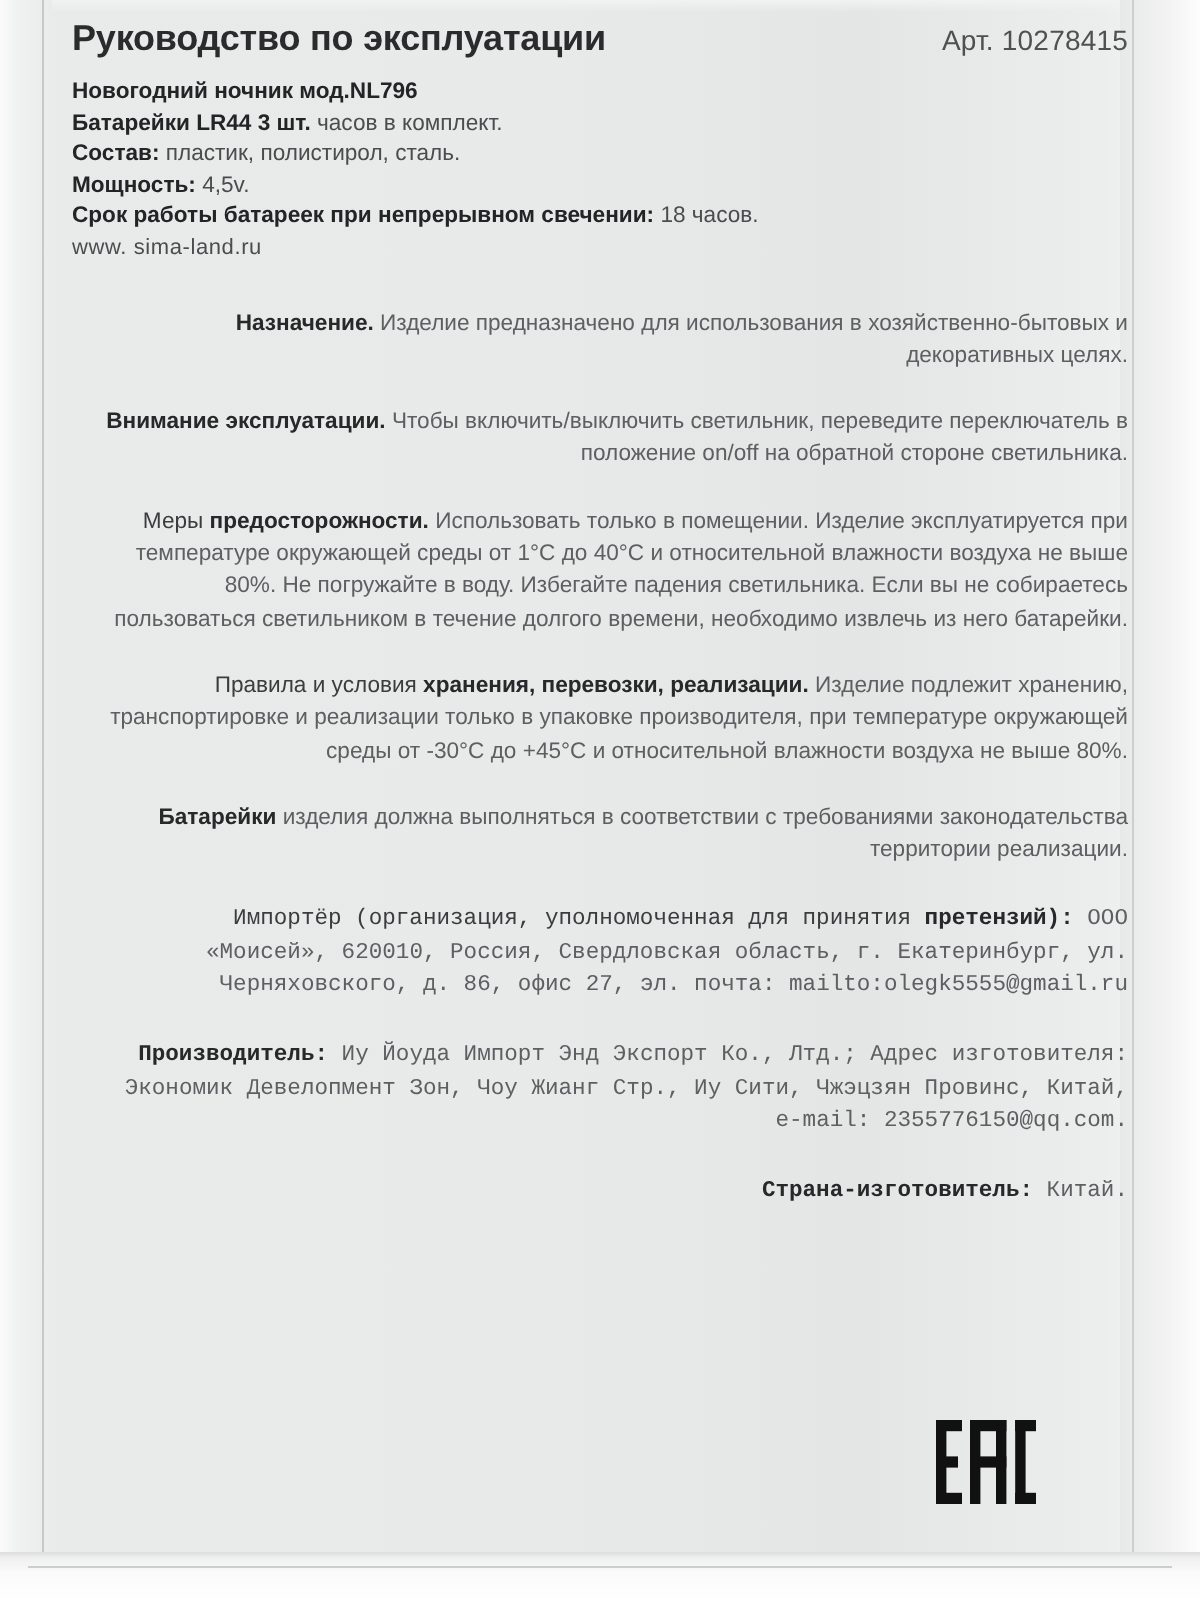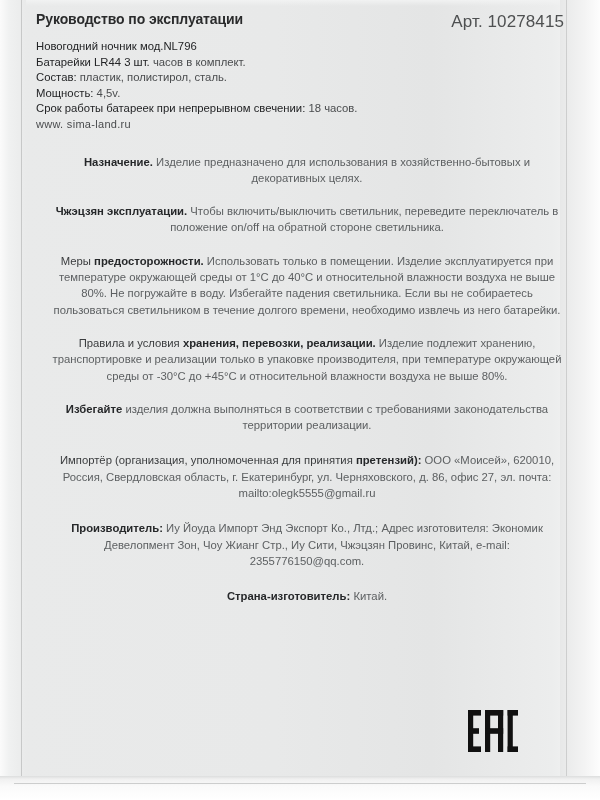--- a/index.html
+++ b/index.html
@@ -92,79 +92,79 @@
     top: 8px;
     width: 528px;
   }
 
   
   .header-row {
     position: relative;
     height: 26px;
   }
   .doc-title {
-    font-size: 14px;
+    font-size: 18px;
     font-weight: bold;
     color: #2a2b2c;
     letter-spacing: -0.1px;
     line-height: 22px;
   }
   .art-no {
     position: absolute;
     right: 0;
     top: 4px;
-    font-size: 17px;
+    font-size: 14px;
     color: #4e5051;
     letter-spacing: .1px;
   }
 
   
   .spec-list {
     margin-top: 5px;
   }
   .spec-line {
     font-size: 11.3px;
     line-height: 15.6px;
     color: #46484a;
     white-space: nowrap;
   }
   .spec-line b {
     color: #232426;
-    font-weight: normal;
+    font-weight: bold;
   }
   .spec-line .plain {
     font-weight: normal;
     color: #4a4c4e;
   }
   .site-line {
     font-size: 11px;
     line-height: 15.6px;
     color: #4a4c4e;
     letter-spacing: .3px;
   }
 
   
   .para {
     font-size: 11.3px;
     line-height: 16.3px;
     color: #5d6062;
     margin-top: 17px;
-    text-align: center;
+    text-align: right;
     max-width: 524px;
     margin-left: 14px;
   }
   .para b {
     color: #26282a;
     font-weight: bold;
   }
   .para .semi {
     color: #3a3c3e;
   }
   .para.first-body { margin-top: 21px; }
-  .para.gap-lg { margin-top: 19px; }
+  .para.gap-lg { margin-top: 19px; font-family: Liberation Mono, monospace; }
 
   
   #eac-mark {
     position: absolute;
     left: 468px;
     top: 710px;
     width: 50px;
     height: 42px;
   }
   #eac-mark svg { display: block; }
@@ -207,34 +207,34 @@
         <b>Срок работы батареек при непрерывном свечении:</b><span class="plain"> 18  часов.</span>
       </div>
       <div class="site-line">www. sima-land.ru</div>
     </div>
 
     <p class="para first-body">
       <span class="semi"></span><b>Назначение.</b><span> Изделие предназначено для использования в хозяйственно-бытовых и декоративных целях.</span>
     </p>
 
     <p class="para">
-      <span class="semi"></span><b>Чжэцзян эксплуатации.</b><span> Чтобы включить/выключить светильник, переведите переключатель в положение on/off на обратной стороне светильника.</span>
+      <span class="semi"></span><b>Внимание эксплуатации.</b><span> Чтобы включить/выключить светильник, переведите переключатель в положение on/off на обратной стороне светильника.</span>
     </p>
 
 
     <p class="para">
       <span class="semi">Меры </span><b>предосторожности.</b><span> Использовать только в помещении. Изделие эксплуатируется при температуре окружающей среды от 1°С до 40°С и относительной влажности воздуха не выше 80%. Не погружайте в воду. Избегайте падения светильника. Если вы не собираетесь пользоваться светильником в течение долгого времени, необходимо извлечь из него батарейки.</span>
     </p>
 
     <p class="para">
       <span class="semi">Правила и условия </span><b>хранения, перевозки, реализации.</b><span> Изделие подлежит хранению, транспортировке и реализации только в упаковке производителя, при температуре окружающей среды от -30°С до +45°С и относительной влажности воздуха не выше 80%.</span>
     </p>
 
     <p class="para">
-      <span class="semi"></span><b>Избегайте</b><span> изделия должна выполняться в соответствии с требованиями законодательства территории реализации.</span>
+      <span class="semi"></span><b>Батарейки</b><span> изделия должна выполняться в соответствии с требованиями законодательства территории реализации.</span>
     </p>
 
 
 
     <p class="para gap-lg">
       <span class="semi">Импортёр (организация, уполномоченная для принятия </span><b>претензий):</b><span> ООО «Моисей», 620010, Россия, Свердловская область, г. Екатеринбург, ул. Черняховского, д. 86, офис 27, эл. почта: mailto:olegk5555@gmail.ru</span>
     </p>
 
     <p class="para gap-lg">
       <span class="semi"></span><b>Производитель:</b><span> Иу Йоуда Импорт Энд Экспорт Ко., Лтд.; Адрес изготовителя: Экономик Девелопмент Зон, Чоу Жианг Стр., Иу Сити, Чжэцзян Провинс, Китай, e-mail: 2355776150@qq.com.</span>

